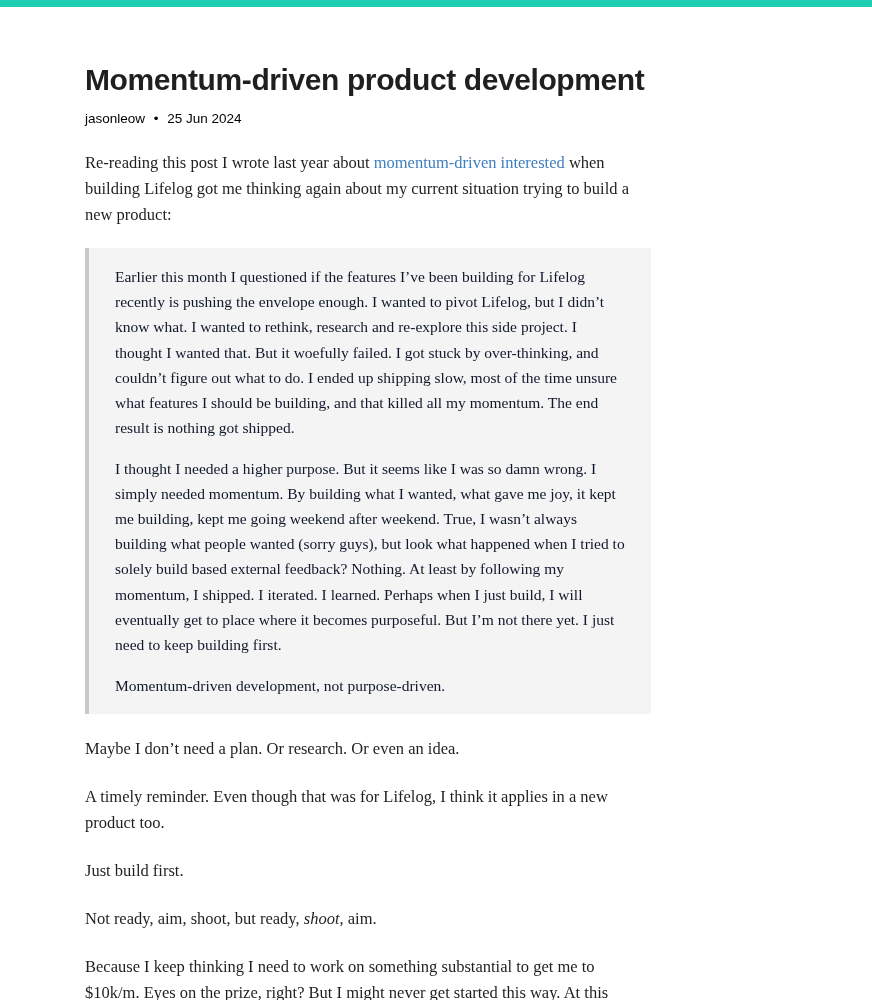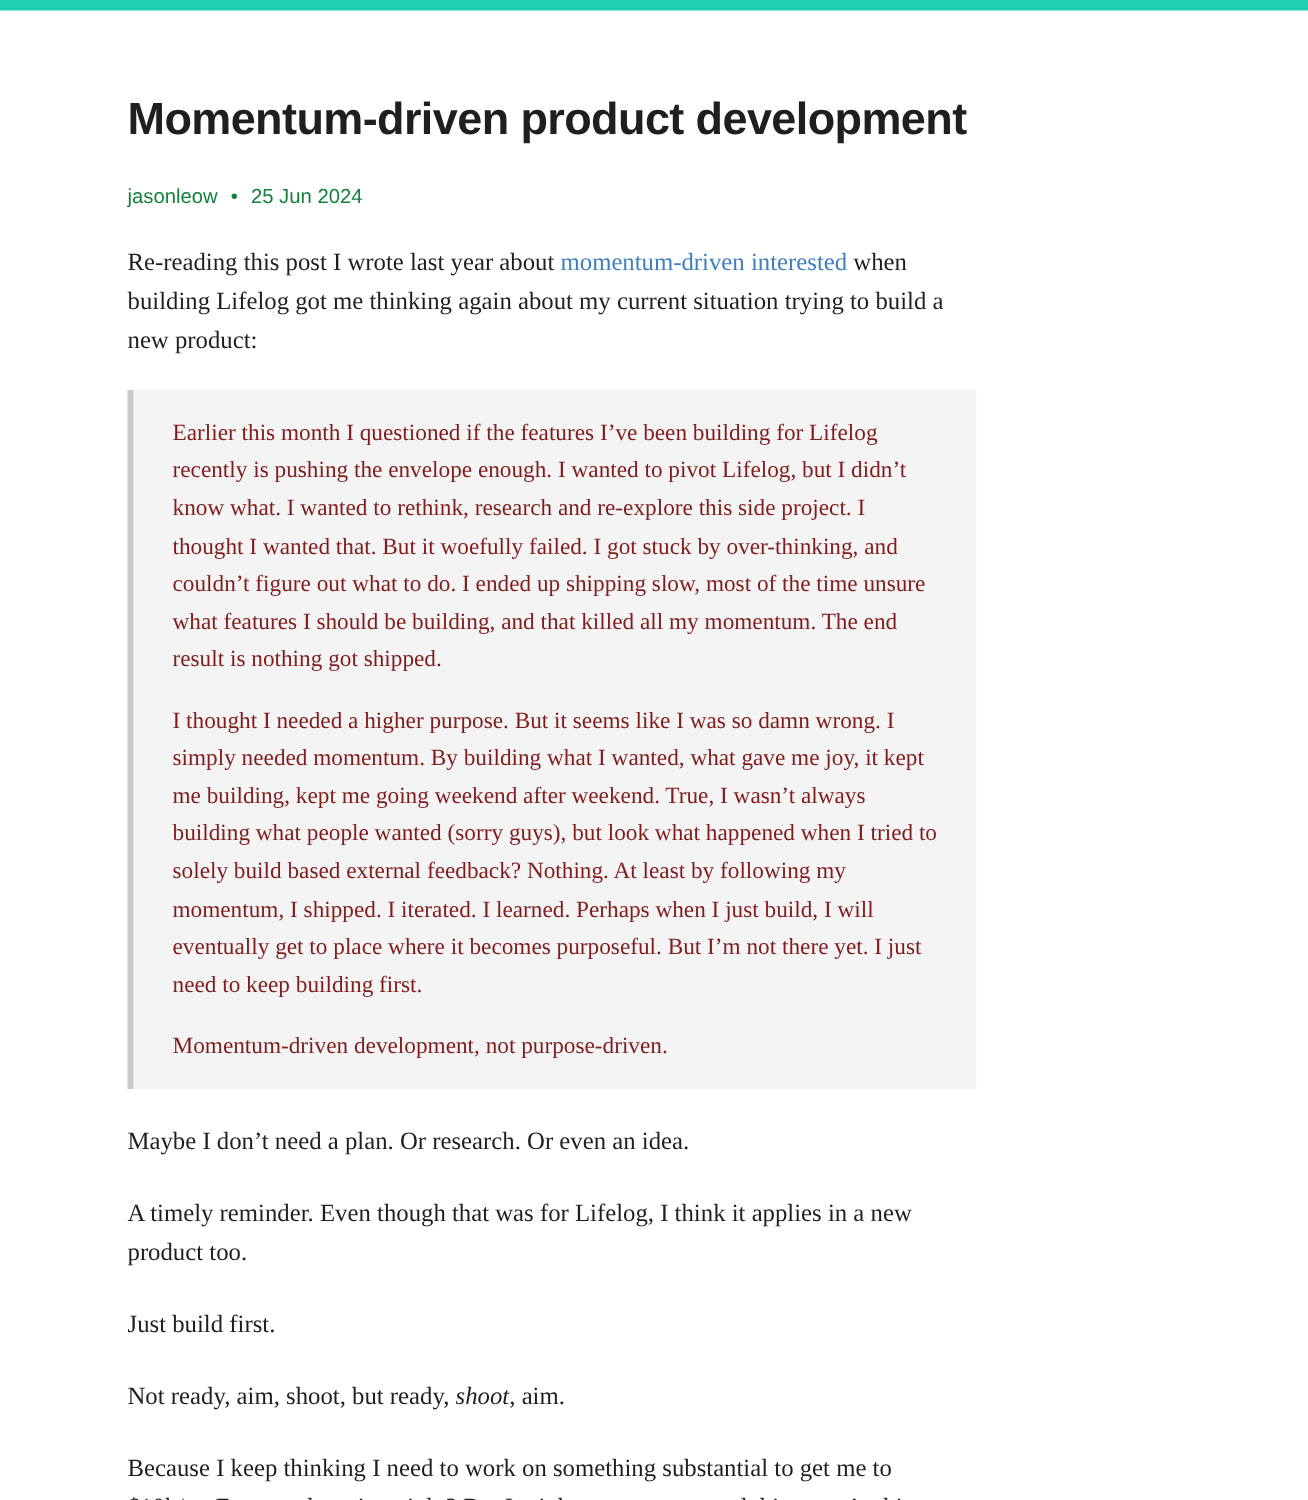--- a/index.html
+++ b/index.html
@@ -29,22 +29,22 @@
     font-size: 30px;
     font-weight: bold;
     letter-spacing: -0.4px;
     color: #1f1f1f;
     margin: 0;
     padding-top: 56px;
   }
   .post-meta {
     font-family: "Liberation Sans", sans-serif;
     font-size: 13.5px;
-    color: #15803d;
-    margin-top: 26px;
+    color: #000000;
+    margin-top: 14px;
     margin-bottom: 0;
   }
   .post-meta .dot {
     margin: 0 5px;
   }
   p.body-text {
     font-size: 16.5px;
     line-height: 1.58;
     margin: 22px 0 0 0;
     color: #1f1f1f;
@@ -60,21 +60,21 @@
     margin: 20px 0 0 0;
     padding: 16px 24px 16px 26px;
     background: #f4f4f4;
     border-left: 4px solid #c9c9c9;
     box-sizing: border-box;
   }
   blockquote.quote-block p {
     font-size: 15.5px;
     line-height: 1.62;
     margin: 0 0 16px 0;
-    color: #7f1d1d;
+    color: #0f172a;
   }
   blockquote.quote-block p:last-child {
     margin-bottom: 0;
   }
   em {
   }
 </style>
 </head>
 <body>
 

